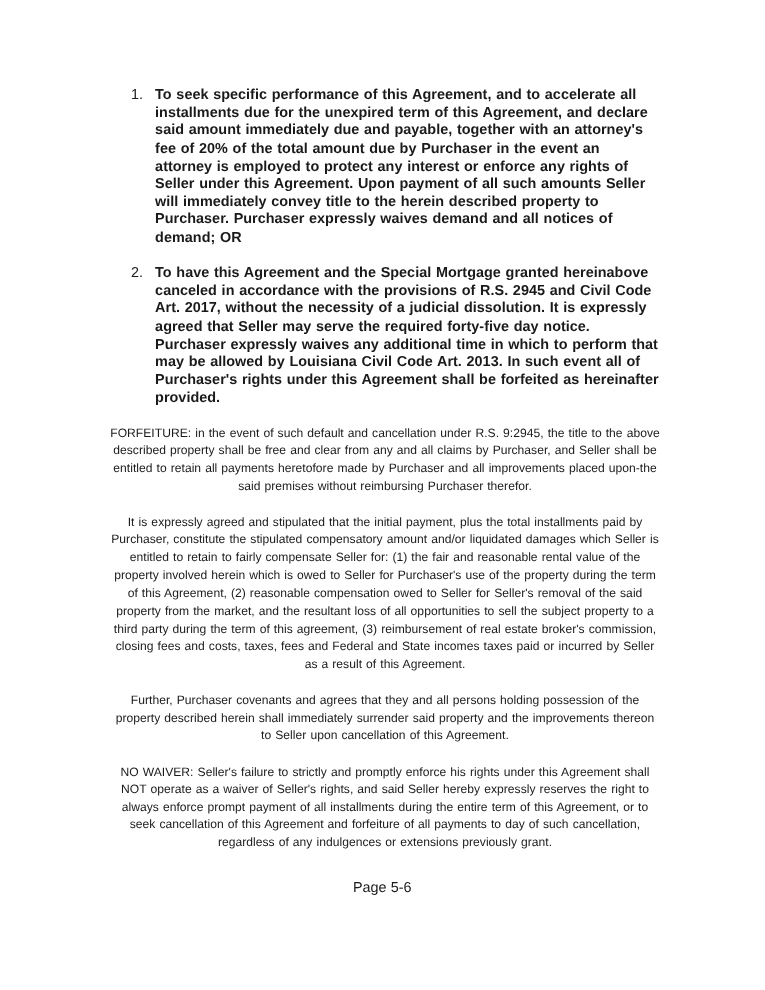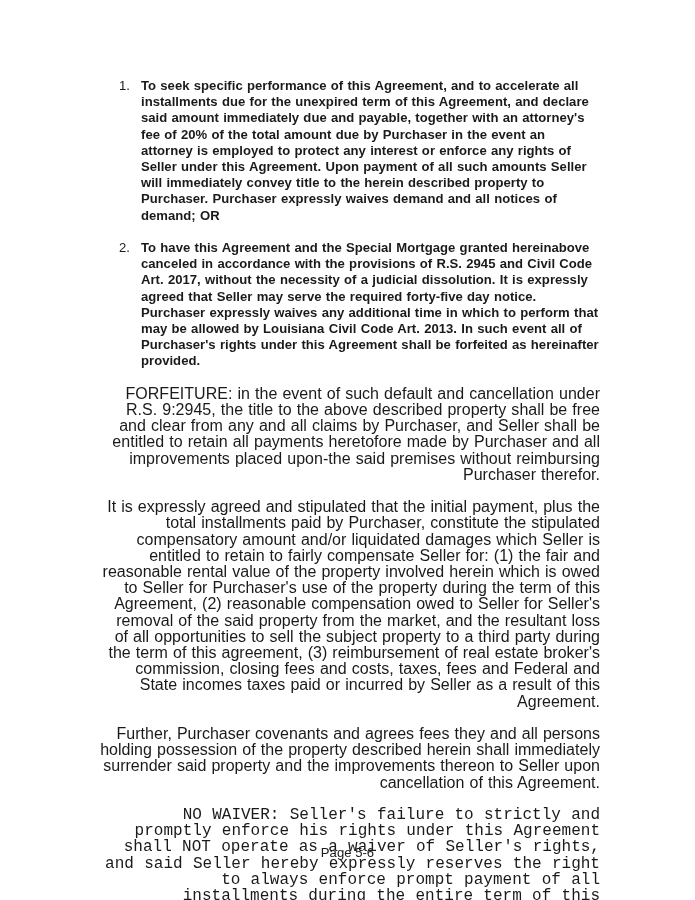--- a/index.html
+++ b/index.html
@@ -48,38 +48,37 @@
     width: 18px;
     text-align: left;
     font-size: 13.1px;
     line-height: 16.2px;
   }
   .list-text {
     display: block;
     font-weight: bold;
   }
   .para {
-    font-size: 16px;
+    font-size: 11px;
     line-height: 16.2px;
     margin: 0 0 16.2px 0;
-    text-align: right;
+    text-align: center;
     word-spacing: 0.6px;
     letter-spacing: 0.02px;
   }
   .para:last-child {
     margin-bottom: 0;
-    font-family: Liberation Mono, monospace;
   }
   .para-gap-top {
     margin-top: 16.2px;
   }
   .footer {
     position: absolute;
     left: 0;
-    top: 845px;
+    top: 799px;
     width: 695px;
     text-align: center;
     font-size: 13.1px;
     line-height: 16.2px;
     letter-spacing: 0.02px;
   }
 </style>
 </head>
 <body>
 
@@ -95,21 +94,21 @@
       <li class="list-item">
         <span class="list-marker">2.</span>
         <span class="list-text">To have this Agreement and the Special Mortgage granted hereinabove canceled in accordance with the provisions of R.S. 2945 and Civil Code Art. 2017, without the necessity of a judicial dissolution. It is expressly agreed that Seller may serve the required forty-five day notice. Purchaser expressly waives any additional time in which to perform that may be allowed by Louisiana Civil Code Art. 2013. In such event all of Purchaser's rights under this Agreement shall be forfeited as hereinafter provided.</span>
       </li>
     </ol>
 
     <p class="para para-gap-top">FORFEITURE:   in the event of such default and cancellation under R.S. 9:2945, the title to the above described property shall be free and clear from any and all claims by Purchaser, and Seller shall be entitled to retain all payments heretofore made by Purchaser and all improvements placed upon-the said premises without reimbursing Purchaser therefor.</p>
 
     <p class="para">It is expressly agreed and stipulated that the initial payment, plus the total installments paid by Purchaser, constitute the stipulated compensatory amount and/or liquidated damages which Seller is entitled to retain to fairly compensate Seller for: (1) the fair and reasonable rental value of the property involved herein which is owed to Seller for Purchaser's use of the property during the term of this Agreement, (2) reasonable compensation owed to Seller for Seller's removal of the said property from the market, and the resultant loss of all opportunities to sell the subject property to a third party during the term of this agreement, (3) reimbursement of real estate broker's commission, closing fees and costs, taxes, fees and Federal and State incomes taxes paid or incurred by Seller as a result of this Agreement.</p>
 
-    <p class="para">Further, Purchaser covenants and agrees fees they and all persons holding possession of the property described herein shall immediately surrender said property and the improvements thereon to Seller upon cancellation of this Agreement.</p>
+    <p class="para">Further, Purchaser covenants and agrees that they and all persons holding possession of the property described herein shall immediately surrender said property and the improvements thereon to Seller upon cancellation of this Agreement.</p>
 
     <p class="para">NO WAIVER:  Seller's failure to strictly and promptly enforce his rights under this Agreement shall NOT operate as a waiver of Seller's rights, and said Seller hereby expressly reserves the right to always enforce prompt payment of all installments during the entire term of this Agreement, or to seek cancellation of this Agreement and forfeiture of all payments to day of such cancellation, regardless of any indulgences or extensions previously grant.</p>
 
   </div>
 
   <div class="footer">Page 5-6</div>
 
 </div>
 
 </body></html>

